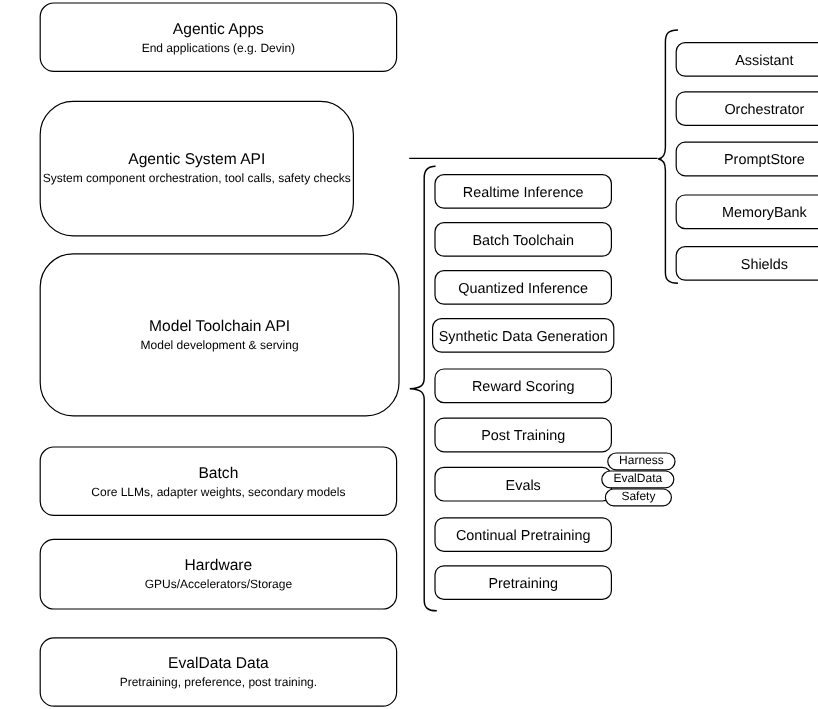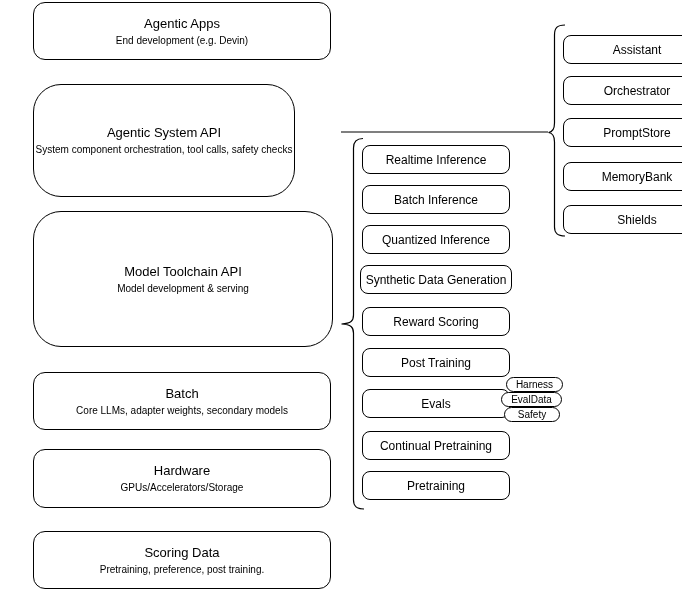--- a/index.html
+++ b/index.html
@@ -53,45 +53,45 @@
 
     <line x1="309" y1="132" x2="516" y2="132"></line>
 
     <path d="M533 25 C525 25 522.5 28 522.5 35 L522.5 123 C522.5 129 521 132 516.5 132.5 C521 133 522.5 136 522.5 142 L522.5 227 C522.5 233 525 236 533 236"></path>
 
     <path d="M331 138.5 C324 138.5 321.5 142 321.5 148 L321.5 315 C321.5 321 319 323.5 309.5 324 C319 324.5 321.5 327 321.5 333 L321.5 500 C321.5 506 324 509 332 509"></path>
   </svg>
 
   <div class="bigbox" style="top:2px; height:58px; border-radius:12px;">
     <div class="title">Agentic Apps</div>
-    <div class="subtitle">End development (e.g. Devin)</div>
+    <div class="subtitle">End applications (e.g. Devin)</div>
   </div>
   <div class="bigbox" style="top:84px; height:113px; width:262px; border-radius:28px;">
     <div class="title">Agentic System API</div>
     <div class="subtitle">System component orchestration, tool calls, safety checks</div>
   </div>
   <div class="bigbox" style="top:211px; height:136px; width:300px; border-radius:28px;">
     <div class="title">Model Toolchain API</div>
     <div class="subtitle">Model development &amp; serving</div>
   </div>
   <div class="bigbox" style="top:372px; height:58px; border-radius:12px;">
     <div class="title">Batch</div>
     <div class="subtitle">Core LLMs, adapter weights, secondary models</div>
   </div>
   <div class="bigbox" style="top:449px; height:59px; border-radius:12px;align-items:center;">
     <div class="title">Hardware</div>
     <div class="subtitle">GPUs/Accelerators/Storage</div>
   </div>
   <div class="bigbox" style="top:531px; height:58px; border-radius:12px;">
-    <div class="title">Scoring Data</div>
+    <div class="title">EvalData Data</div>
     <div class="subtitle">Pretraining, preference, post training.</div>
   </div>
 
   <div class="node mid" style="top:145px;">Realtime Inference</div>
-  <div class="node mid" style="top:185px;">Batch Inference</div>
+  <div class="node mid" style="top:185px;">Batch Toolchain</div>
   <div class="node mid" style="top:225px;">Quantized Inference</div>
   <div class="node mid" style="top:307px;">Reward Scoring</div>
   <div class="node wide" style="top:265px;">Synthetic Data Generation</div>
   <div class="node mid" style="top:348px;">Post Training</div>
   <div class="node mid" style="top:389px;">Evals</div>
   <div class="node mid" style="top:431px;">Continual Pretraining</div>
   <div class="node mid" style="top:471px;">Pretraining</div>
 
   <div class="pill" style="left:474px; top:377px; width:57px;">Harness</div>
   <div class="pill" style="left:469px; top:392px; width:61px;">EvalData</div>

